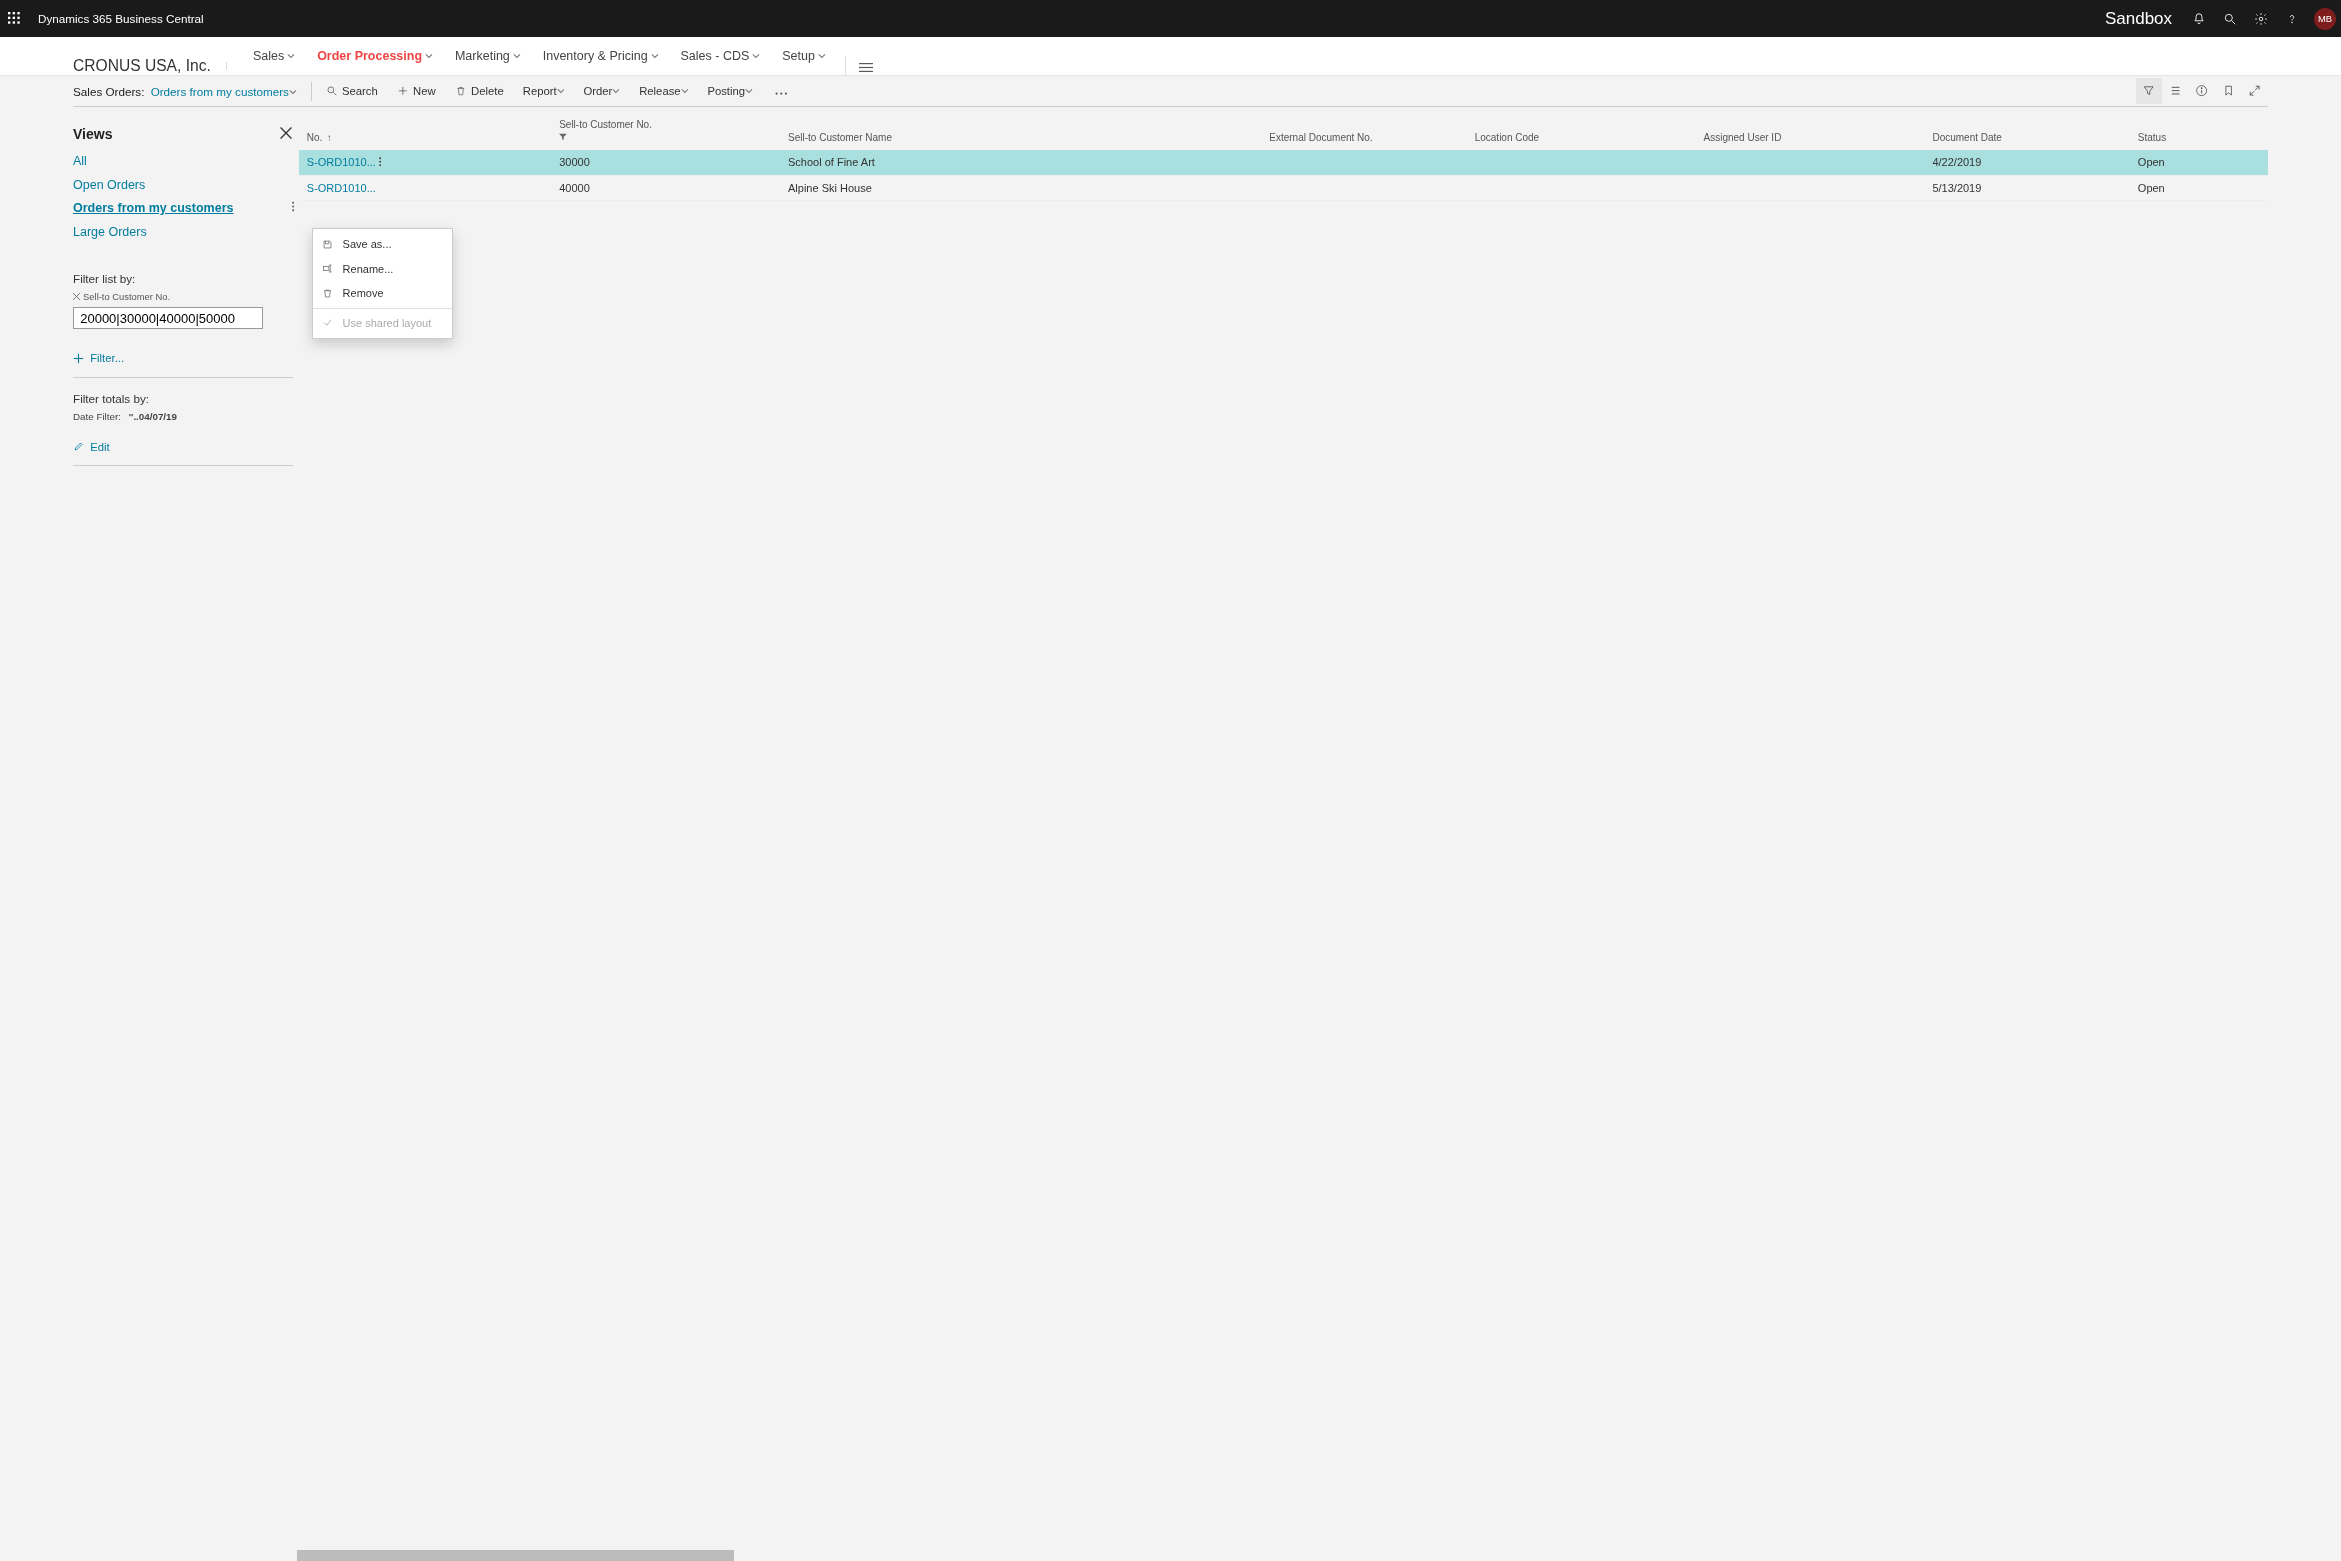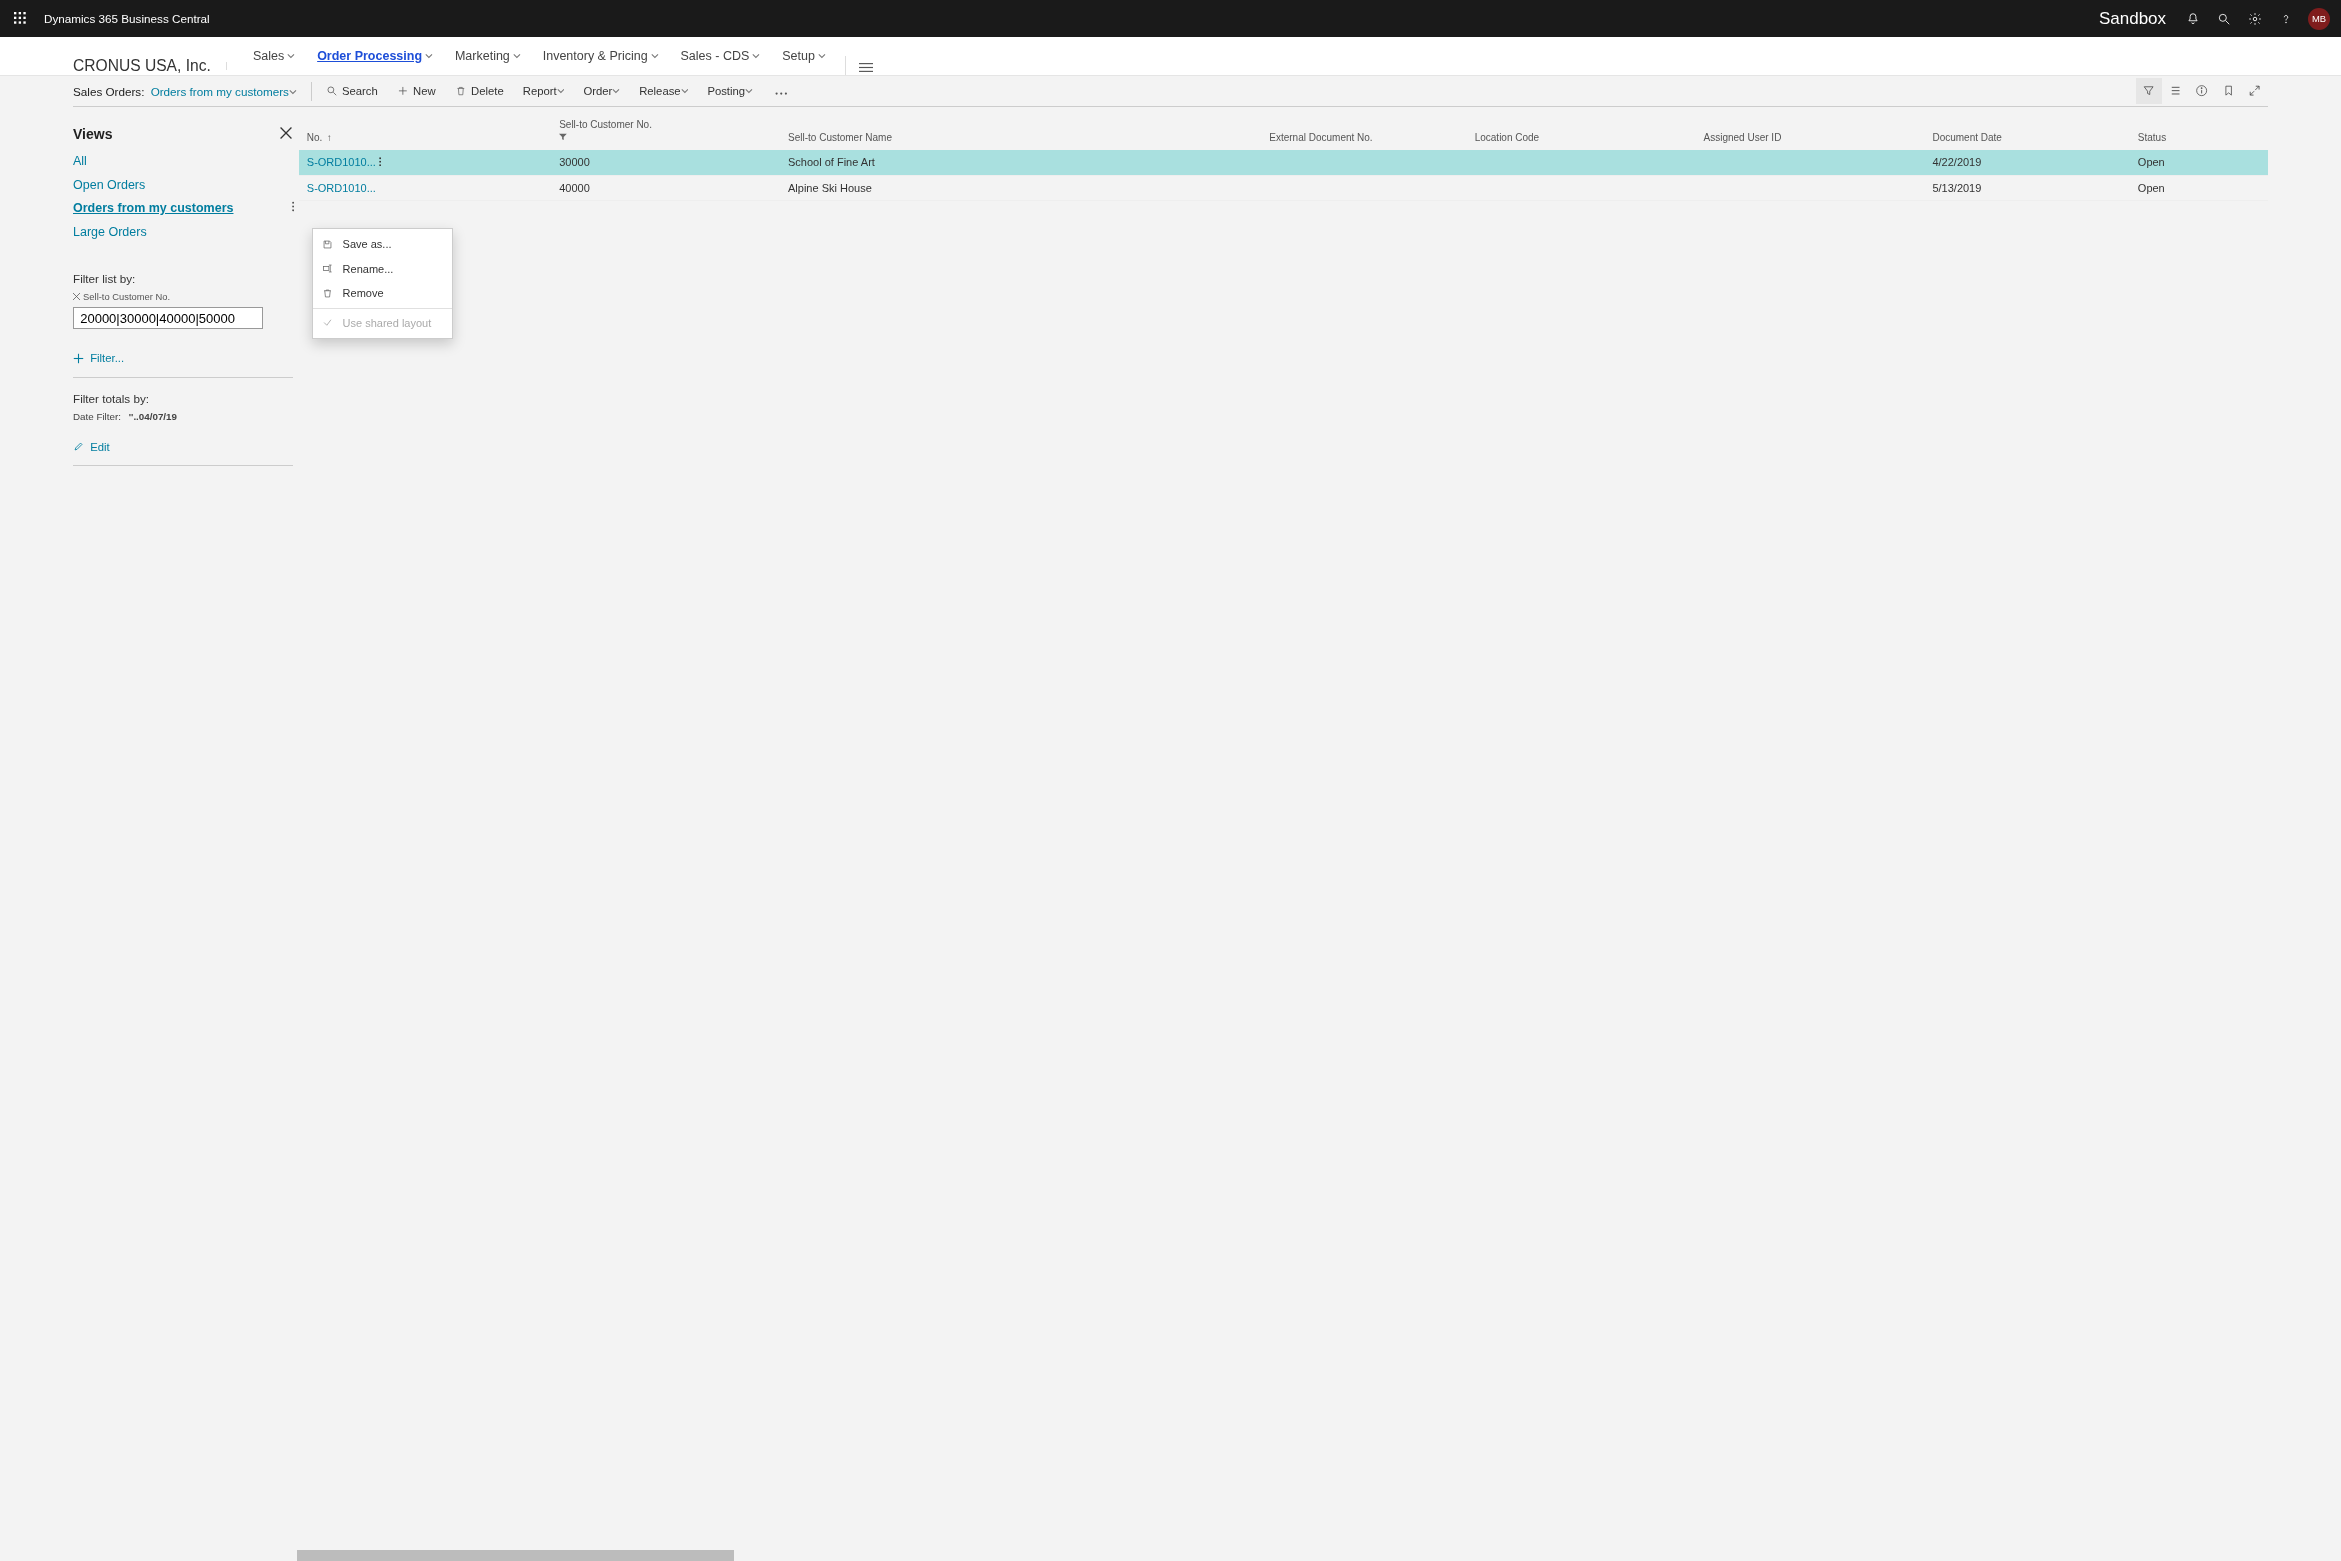--- a/index.html
+++ b/index.html
@@ -1,34 +1,34 @@
 <!DOCTYPE html>
 <html style="font-size:12.5px"><head>
 <meta charset="utf-8">
 <style>
   * { box-sizing: border-box; margin: 0; padding: 0; font-family: "Segoe UI", Arial, sans-serif; }
   body { background: #f3f3f3; color: #212121; font-size: 11px; overflow: hidden; }
   
   
-  .top-header { background: #1a1a1a; color: #fff; display: flex; align-items: center; height: 37px; padding: 0 11px; }
+  .top-header { background: #1a1a1a; color: #fff; display: flex; align-items: center; height: 37px; padding: 0 5px; }
   .app-launcher { width: 19px; height: 19px; display: flex; align-items: center; justify-content: center; cursor: pointer; margin-right: 14px; }
   .app-launcher svg { width: 12.5px; height: 12.5px; }
   .product-name { font-size: 11.7px; font-weight: 400; }
   .top-spacer { flex: 1; }
   .sandbox-label { font-size: 17px; margin-right: 11px; }
   .top-icon { width: 25px; height: 25px; display: flex; align-items: center; justify-content: center; cursor: pointer; margin: 0 3.1px; }
   .top-icon svg { width: 14px; height: 14px; stroke: #fff; fill: none; }
   .avatar { width: 22px; height: 22px; border-radius: 50%; background: #7f1d1d; color: #fff; display: flex; align-items: center; justify-content: center; font-size: 9.4px; font-weight: 500; margin-left: 6.2px; }
 
   
   .nav-bar { background: #fff; display: flex; align-items: flex-end; height: 39px; padding: 0 0 0 73px; border-bottom: 0.8px solid #e5e5e5; }
   .company-name { font-size: 15.6px; color: #333; margin-right: 15.6px; padding-right: 15.6px; position: relative; }
   .company-name::after { content: ""; position: absolute; right: 0; top: 4.7px; bottom: 4.7px; width: 0.8px; background: #ddd; }
   .nav-item { display: flex; align-items: center; padding: 0 11px; height: 100%; font-size: 12.5px; color: #444; cursor: pointer; }
-  .nav-item.active { font-weight: 600; color: #1d4ed8; text-decoration: underline; }
+  .nav-item.active { font-weight: 600; color: #ef4444; }
   .nav-item .chev { margin-left: 3.1px; }
   .nav-sep { width: 0.8px; height: 19px; background: #ddd; margin: 0 7.8px; }
   .nav-more { margin-left: 6.2px; cursor: pointer; }
   .chev svg { width: 7.8px; height: 7.8px; stroke: #777; fill: none; }
 
   
   .action-bar-wrap { background: #f3f3f3; padding: 0 73px; }
   .action-bar { display: flex; align-items: center; height: 31px; border-bottom: 0.8px solid #ccc; position: relative; }
   .breadcrumb-label { font-size: 11.7px; color: #212121; margin-right: 6.2px; }
   .breadcrumb-view { color: #007d9f; font-size: 11.7px; display: flex; align-items: center; cursor: pointer; }

